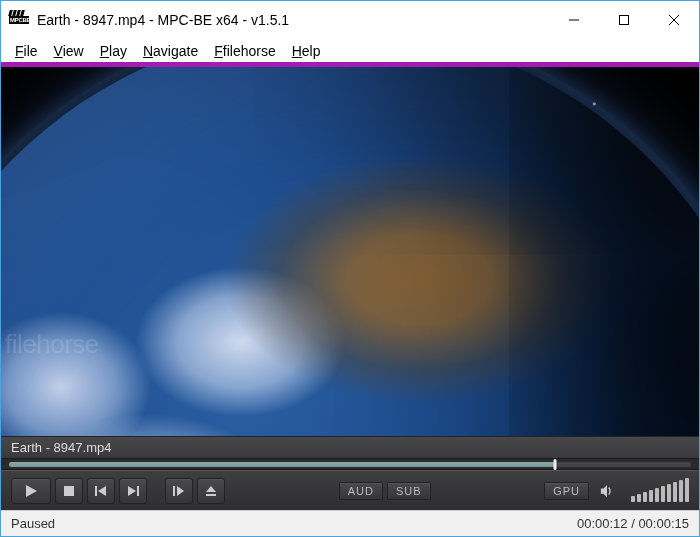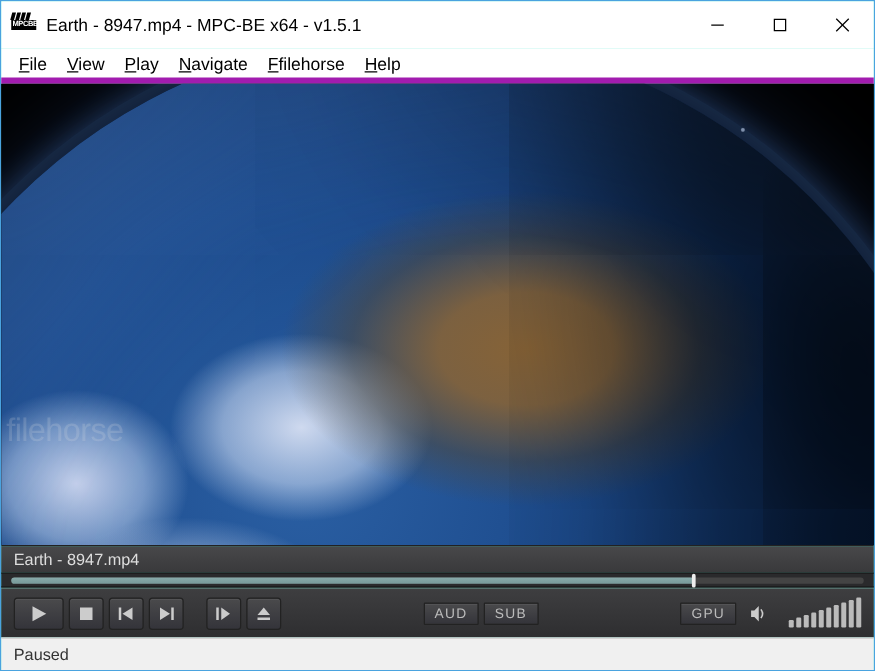--- a/index.html
+++ b/index.html
@@ -280,15 +280,16 @@
         <span style="height: 16px; opacity: 1;"></span>
         <span style="height: 18px; opacity: 1;"></span>
         <span style="height: 20px; opacity: 1;"></span>
         <span style="height: 22px; opacity: 1;"></span>
         <span style="height: 24px; opacity: 1;"></span>
       </div>
   </div>
 
   <div class="statusbar">
     <span>Paused</span>
+    <span class="status-time">00:00:12 / 00:00:15</span>
   </div>
 
 </div>
 
 </body></html>

